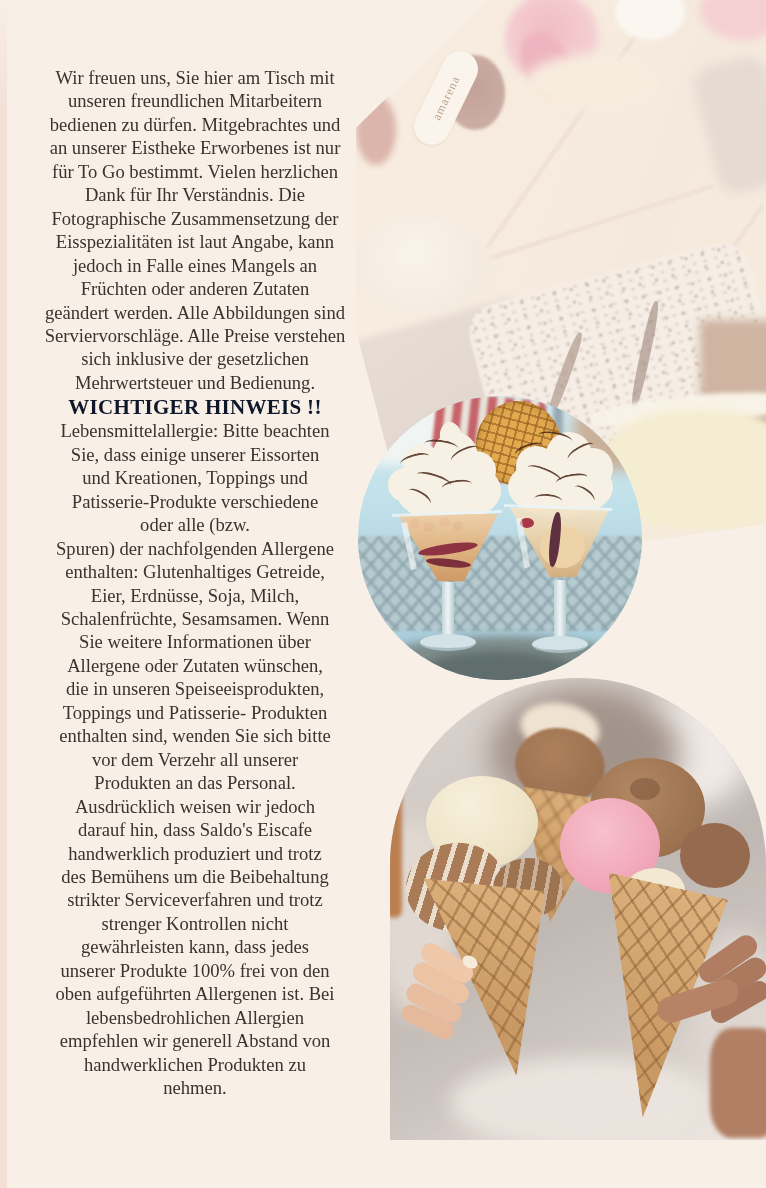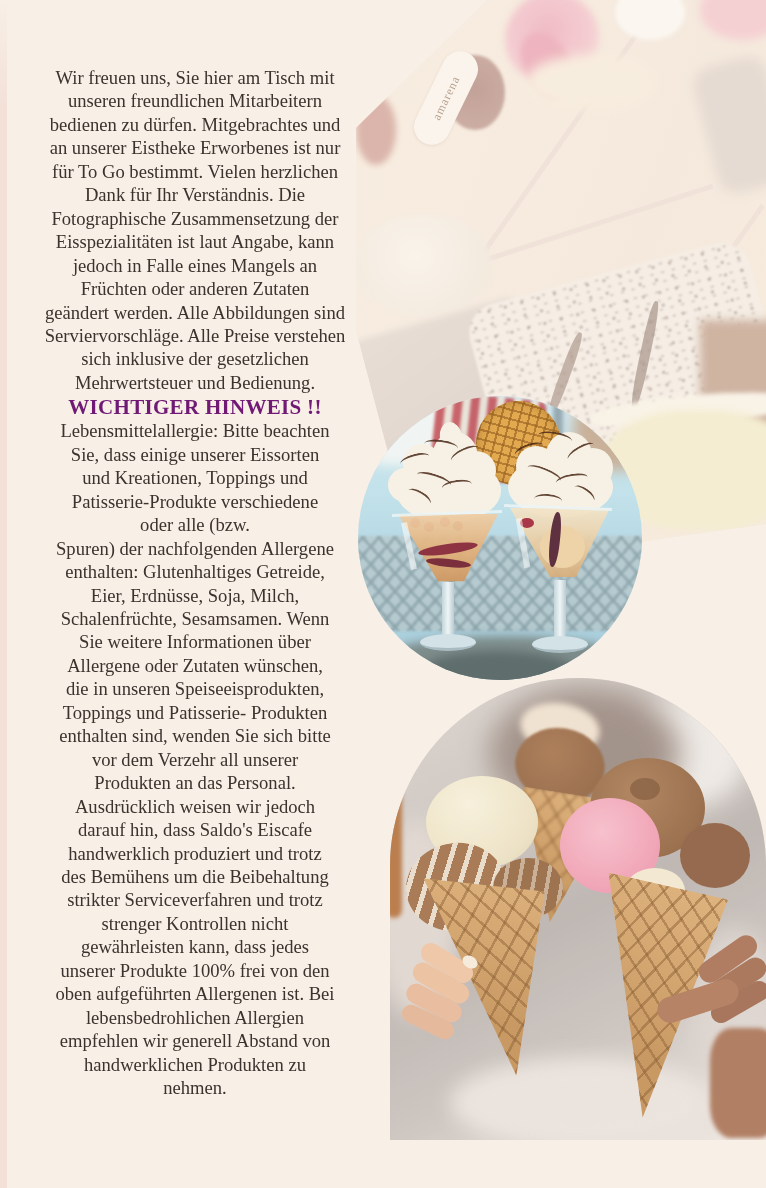--- a/index.html
+++ b/index.html
@@ -44,21 +44,21 @@
   .arch-photo div{position:absolute;}
   .cone{background:linear-gradient(200deg,#dcab6d,#c08a4b 70%);
     background-image:repeating-linear-gradient(52deg,rgba(125,75,25,.5) 0 2.5px,transparent 2.5px 16px),
                      repeating-linear-gradient(-52deg,rgba(125,75,25,.5) 0 2.5px,transparent 2.5px 16px),
                      linear-gradient(200deg,#dcab6d,#c08a4b 70%);}
   .finger{border-radius:12px;}
 
   
   .notice{position:absolute;left:16px;top:66px;width:358px;text-align:center;color:#3c322e;z-index:5;}
   .notice p{margin:0;font-size:18.6px;line-height:23.45px;white-space:pre-line;}
-  .notice h2{margin:1px 0 0 0;font-size:21px;line-height:24px;font-weight:700;color:#701a75;letter-spacing:.3px;white-space:pre-line;}
+  .notice h2{margin:1px 0 0 0;font-size:21px;line-height:24px;font-weight:700;color:#0f172a;letter-spacing:.3px;white-space:pre-line;}
 </style>
 </head>
 <body>
 
 <div class="page">
   <div class="left-strip"></div>
 
   <div class="collage">
     <div class="base"></div>
     <div class="trayline" style="left:560px;top:-10px;width:5px;height:300px;transform:rotate(35deg);"></div>

